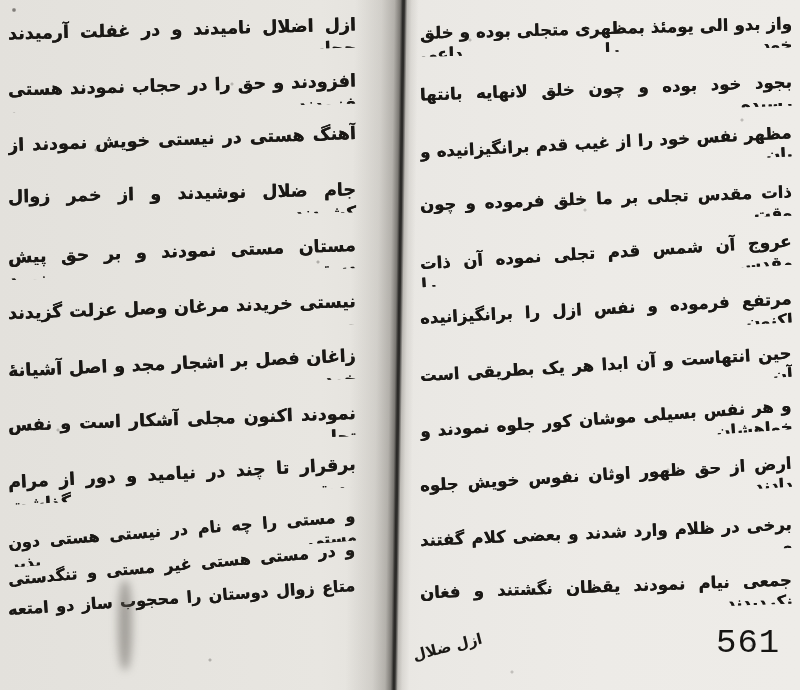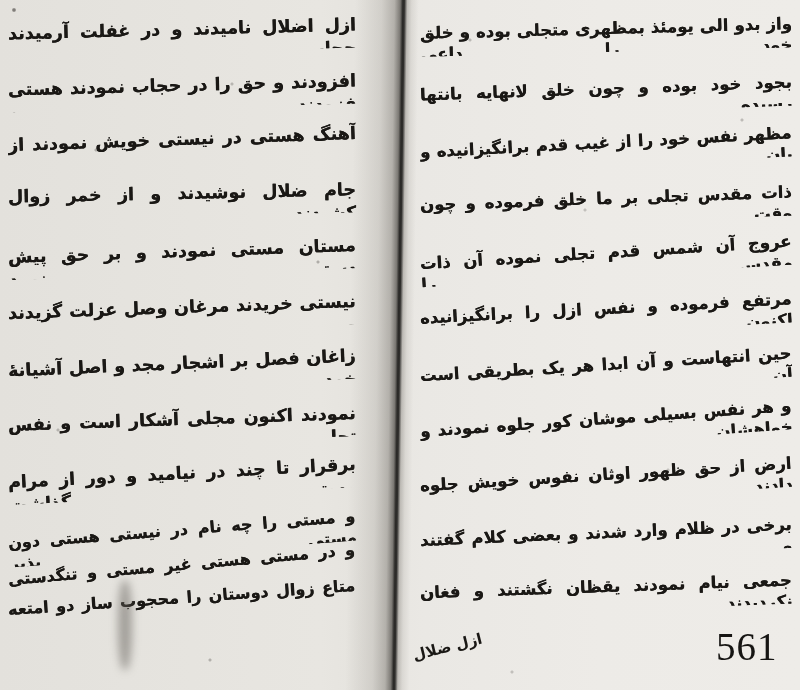--- a/index.html
+++ b/index.html
@@ -99,22 +99,22 @@
 
   .catchword {
     position: absolute; left: -8px; top: 638px;
     direction: rtl;
     font-size: 15px; font-weight: 700; color: #1a1815;
     transform: rotate(-14deg);
     white-space: nowrap;
   }
   .page-number {
     position: absolute; left: 296px; top: 624px;
-    font-family: Liberation Serif, serif;
-    font-size: 39px; color: #161513;
+    font-family: Liberation Mono, monospace;
+    font-size: 34px; color: #161513;
     letter-spacing: 1px;
   }
 </style>
 </head>
 <body>
 
 <div class="scan">
 
   <div class="specks"></div>
 

